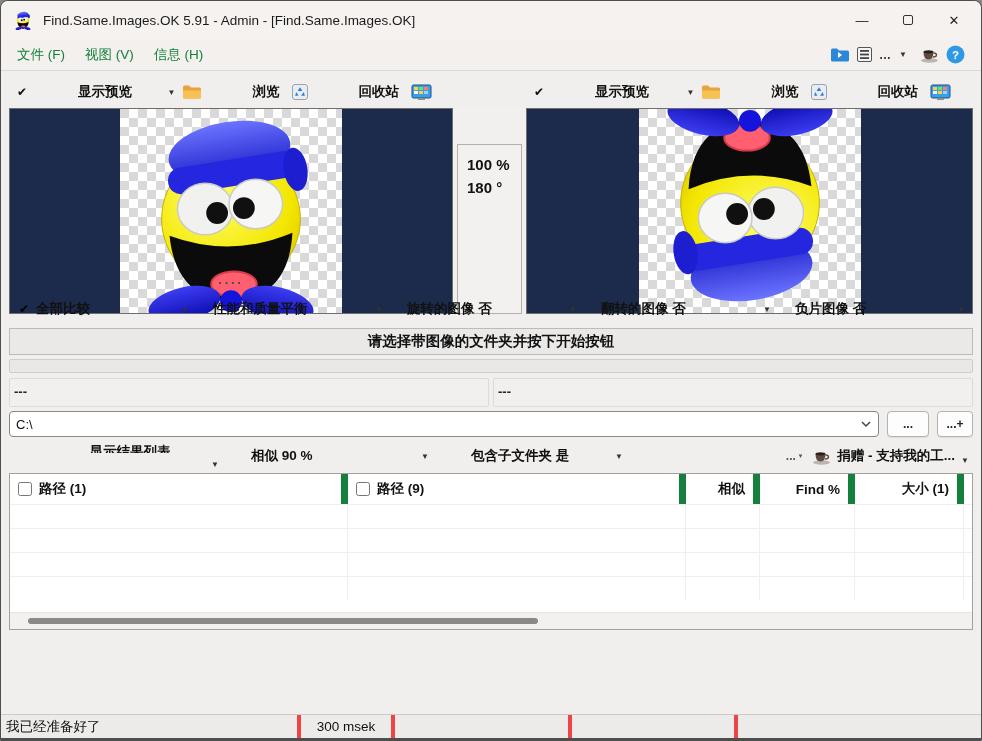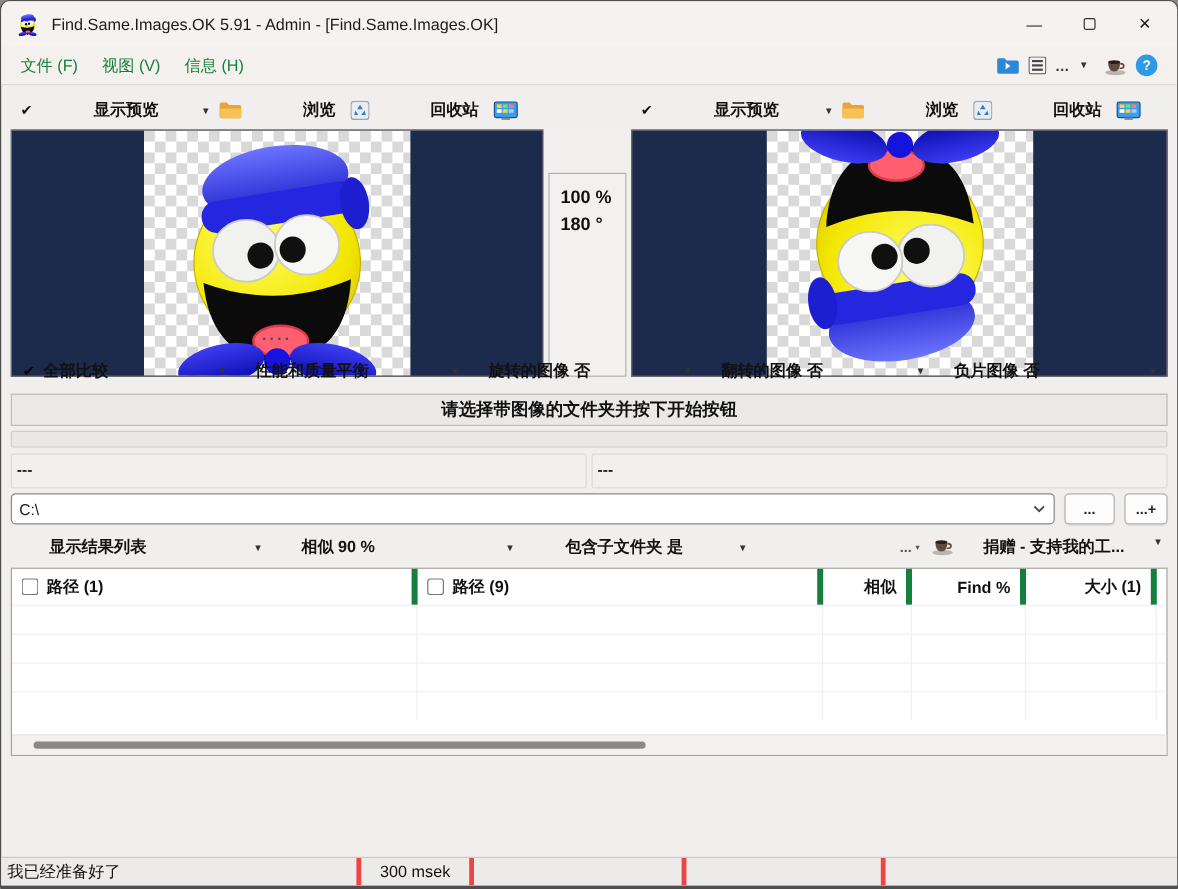--- a/index.html
+++ b/index.html
@@ -63,27 +63,27 @@
   .dash-field { flex:1; background:#f1f0ee; border:1px solid #dddbd8; border-radius:2px; font-size:13px; font-weight:bold; color:#222; padding:5px 0 0 4px; }
   .start-btn { width:192px; background:#fdfdfd; border:1px solid #b5b3b0; border-radius:4px; box-shadow:0 1px 1px rgba(0,0,0,.08); font-size:14px; font-weight:bold; color:#111; display:flex; align-items:center; justify-content:center; }
 
   .path-row { margin-top:4px; height:26px; display:flex; gap:8px; flex:0 0 auto; }
   .combo { flex:1; background:#fff; border:1px solid #8a8886; border-radius:4px; display:flex; align-items:center; padding:0 6px; }
   .combo input { flex:1; border:none; outline:none; font-size:13px; font-family:inherit; color:#111; background:transparent; }
   .sq-btn { width:42px; background:#fdfdfd; border:1px solid #b5b3b0; border-radius:4px; box-shadow:0 1px 1px rgba(0,0,0,.08); font-size:12px; font-weight:bold; color:#222; display:flex; align-items:center; justify-content:center; }
 
   .result-row { margin-top:4px; height:30px; display:flex; align-items:center; flex:0 0 auto; }
   .result-row .flat-dd { width:196px; }
-  .result-row .indent { margin-left:22px; }
+  .result-row .indent { margin-left:22px;flex-direction:column; }
   .more-dd { display:flex; align-items:center; gap:3px; color:#555; font-size:12px; font-weight:bold; margin-right:10px; }
-  .donate { display:flex; align-items:flex-start; gap:24px; font-size:13.5px; font-weight:600; color:#111; padding-right:4px; }
+  .donate { display:flex; align-items:flex-end; gap:6px; font-size:13.5px; font-weight:600; color:#111; padding-right:4px; }
 
   .table { margin-top:2px; background:#fff; border:1px solid #a3a19e; flex:0 0 auto; height:157px; display:flex; flex-direction:column; position:relative; }
   .t-head { display:grid; grid-template-columns:338px 338px 74px 95px 109px 1fr; height:30px; flex:0 0 auto; }
-  .t-head .cell { display:flex; align-items:center; font-size:13.5px; font-weight:600; color:#111; padding:0 8px; border-right:5px solid #15803d; overflow:hidden; white-space:nowrap; }
+  .t-head .cell { display:flex; align-items:center; font-size:13.5px; font-weight:600; color:#111; padding:0 8px; border-right:7px solid #15803d; overflow:hidden; white-space:nowrap; }
   .t-head .cell.r { justify-content:flex-end; }
   .t-head input[type=checkbox] { width:14px; height:14px; margin-right:7px; accent-color:#fff; }
   .t-body { flex:1; display:flex; flex-direction:column; }
   .t-row { display:grid; grid-template-columns:338px 338px 74px 95px 109px 1fr; height:24px; border-top:1px solid #f0efee; flex:0 0 auto; }
   .t-row div { border-right:1px solid #f0efee; }
   .h-scroll { height:17px; border-top:1px solid #e5e4e2; background:#f2f1ef; flex:0 0 auto; position:relative; }
   .h-thumb { position:absolute; left:18px; top:5px; width:53%; height:6px; background:#8b8987; border-radius:3px; }
 
   
   .statusbar { height:24px; background:#edebe9; border-top:1px solid #ccc9c6; display:grid; grid-template-columns:300px 94px 177px 166px 1fr; align-items:stretch; flex:0 0 auto; }

